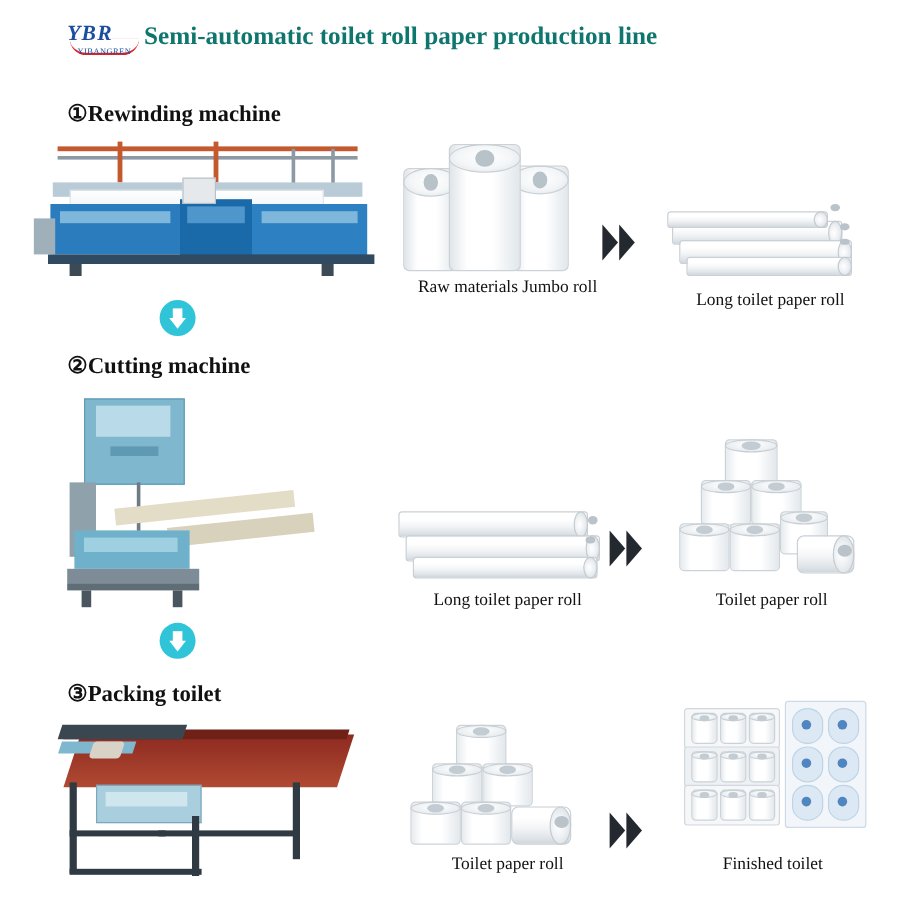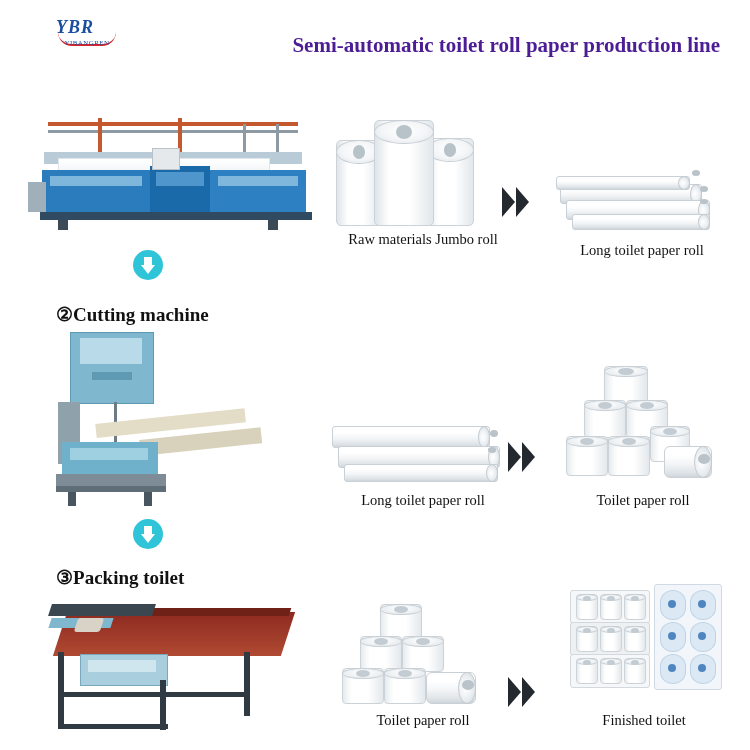--- a/index.html
+++ b/index.html
@@ -59,26 +59,25 @@
     position: absolute;
     left: 2px; top: 18px;
     width: 58px; height: 12px;
     border-bottom: 2px solid #d8232a;
     border-radius: 0 0 40px 40px;
   }
   .title {
     position: absolute;
     left: 120px; top: 18px;
     width: 600px;
-    text-align: right;
+    text-align: left;
     font-size: 21px;
     font-weight: bold;
-    color: #4c1d95;
+    color: #0f766e;
     font-family: "Liberation Serif", serif;
-    margin-top: 15px;
   }
 
   
   .step-label {
     position: absolute;
     font-size: 19px;
     font-weight: bold;
     color: #111111;
     white-space: nowrap;
     font-family: "Liberation Serif", serif;
@@ -246,20 +245,21 @@
 
   <div class="header">
     <div class="logo">
       <div class="logo-mark">YBR</div>
       <div class="logo-swoosh"></div>
       <div class="logo-sub">YIBANGREN</div>
     </div>
     <div class="title">Semi-automatic toilet roll paper production line</div>
   </div>
 
+  <div class="step-label" style="left:56px; top:83px;">①Rewinding machine</div>
 
   <div class="photo" style="left:28px; top:108px; width:292px; height:130px;">
     <div class="rw-bg"></div>
 
     <div class="mgray" style="left:20px; top:14px; width:250px; height:4px; background:#c4582e;"></div>
     <div class="mgray" style="left:20px; top:22px; width:250px; height:3px; background:#8d9aa3;"></div>
     <div class="mgray" style="left:70px; top:10px; width:4px; height:34px; background:#c4582e;"></div>
     <div class="mgray" style="left:150px; top:10px; width:4px; height:34px; background:#c4582e;"></div>
     <div class="mgray" style="left:215px; top:16px; width:3px; height:30px; background:#8d9aa3;"></div>
     <div class="mgray" style="left:248px; top:16px; width:3px; height:30px; background:#8d9aa3;"></div>
@@ -320,21 +320,21 @@
         <div class="cap"></div>
         <div class="core"></div>
       </div>
   </div>
 
   <div class="caption" style="left:330px; top:231px; width:186px;">Raw materials Jumbo roll</div>
   <div class="caption" style="left:552px; top:242px; width:180px;">Long toilet paper roll</div>
 
   <div class="down-arrow" style="left:133px; top:250px;"></div>
 
-  <div class="step-label" style="left:56px; top:303px;">②Cutting machine</div>
+  <div class="step-label" style="left:56px; top:293px;">②Cutting machine</div>
 
   <div class="photo" style="left:40px; top:328px; width:240px; height:182px;">
 
     <div class="mteal" style="left:30px; top:4px; width:82px; height:70px; background:#7fb7cf; border:1px solid #5f9ab4;"></div>
     <div style="position:absolute; left:40px; top:10px; width:62px; height:26px; background:#b9dae8;"></div>
     <div style="position:absolute; left:52px; top:44px; width:40px; height:8px; background:#5f9ab4;"></div>
 
     <div class="mgray" style="left:18px; top:74px; width:22px; height:62px; background:#8fa1ab;"></div>
 
     <div style="position:absolute; left:74px; top:74px; width:3px; height:42px; background:#6d7b85;"></div>

